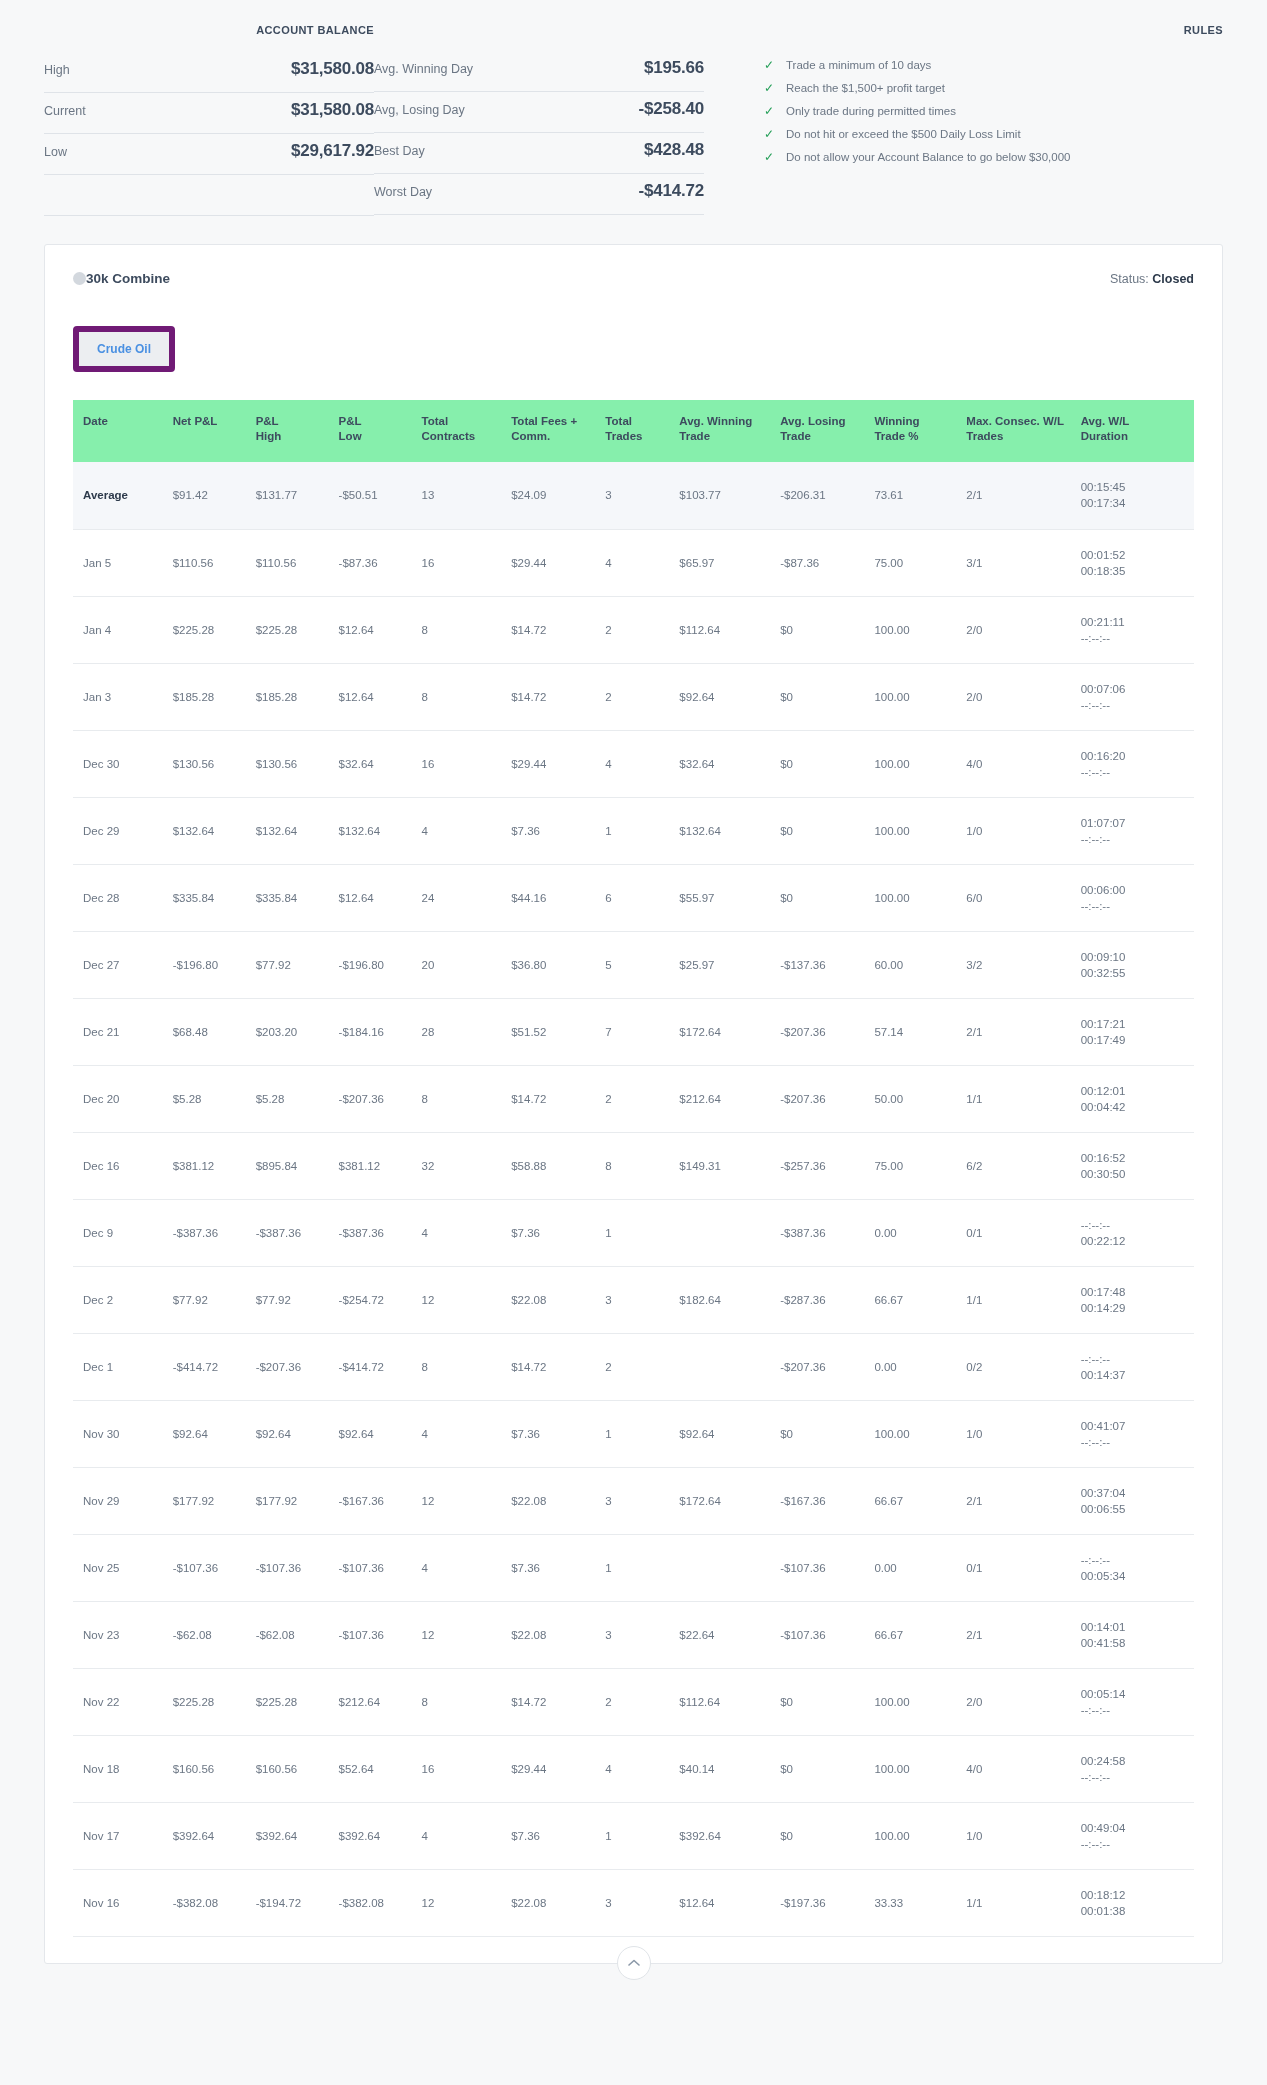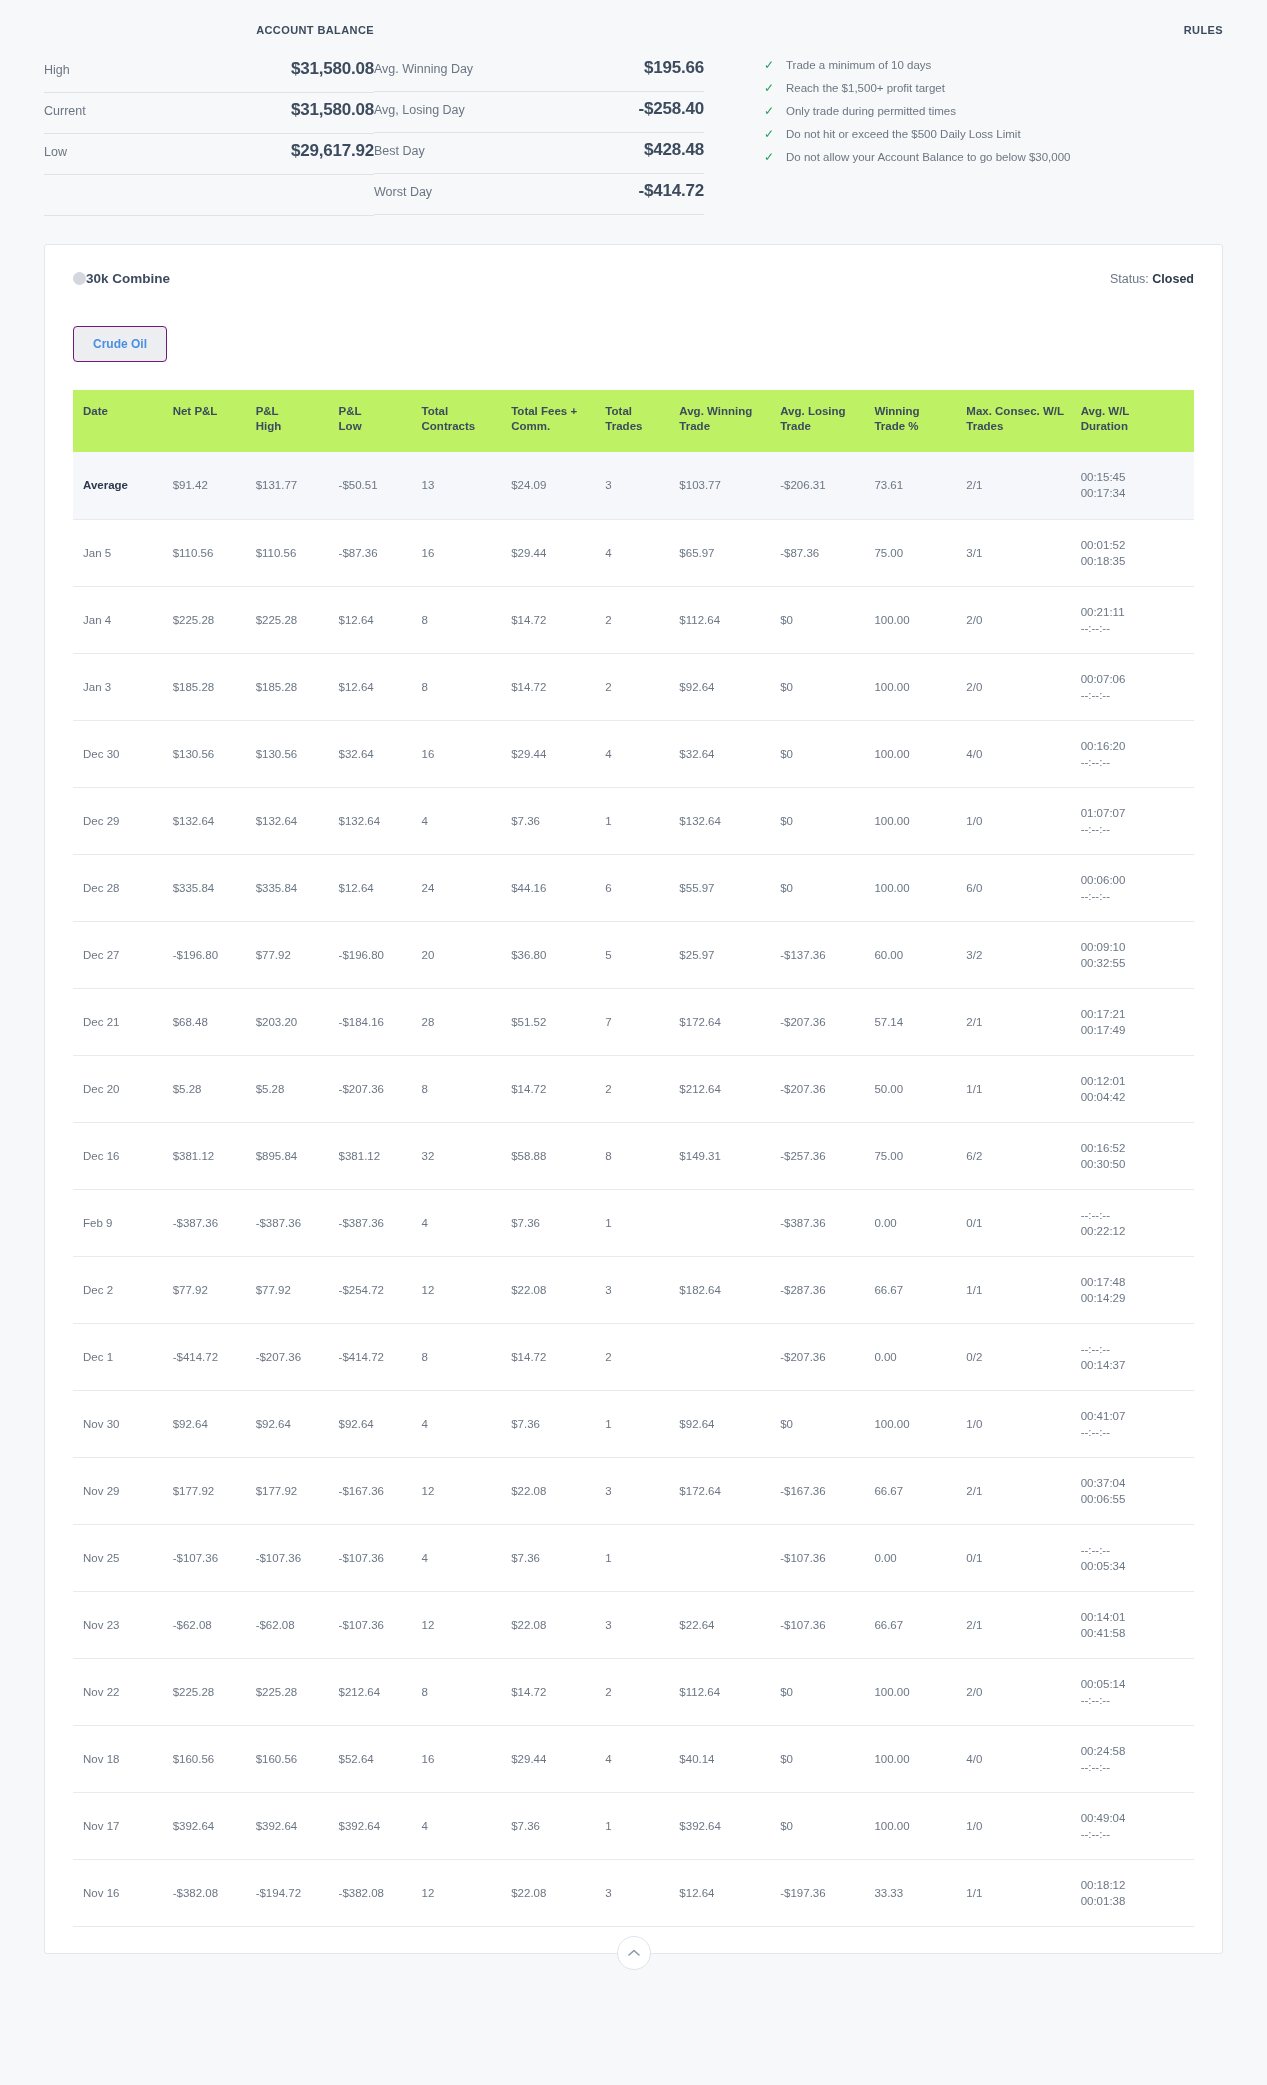--- a/index.html
+++ b/index.html
@@ -107,35 +107,35 @@
     font-size: 12.5px;
     color: #6b7684;
   }
   .status b { color: #2d3a4b; font-weight: bold; }
 
   .tabs { padding: 40px 28px 0 28px; }
   .tab-btn {
     display: inline-block;
     min-width: 94px;
     padding: 10px 18px;
-    border: 1px solid #701a75;
+    border: 6px solid #701a75;
     border-radius: 4px;
     background: #eceef1;
     color: #4a90e2;
     font-size: 12px;
     font-weight: bold;
     text-align: center;
     cursor: pointer;
   }
 
   
   .table-wrap { padding: 28px 28px 0 28px; overflow: hidden; }
   table { border-collapse: collapse; width: 100%; table-layout: fixed; }
   thead th {
-    background: #bef264;
+    background: #86efac;
     font-size: 11.5px;
     font-weight: bold;
     color: #3d4b5e;
     text-align: left;
     padding: 14px 6px 14px 10px;
     vertical-align: top;
     line-height: 15px;
     height: 62px;
   }
   tbody td {
@@ -492,21 +492,21 @@
               <td>8</td>
               <td>$149.31</td>
               <td>-$257.36</td>
               <td>75.00</td>
               <td>6/2</td>
               <td class="dur">00:16:52
 00:30:50</td>
               <td></td>
             </tr>
             <tr>
-              <td>Feb 9</td>
+              <td>Dec 9</td>
               <td>-$387.36</td>
               <td>-$387.36</td>
               <td>-$387.36</td>
               <td>4</td>
               <td>$7.36</td>
               <td>1</td>
               <td></td>
               <td>-$387.36</td>
               <td>0.00</td>
               <td>0/1</td>

